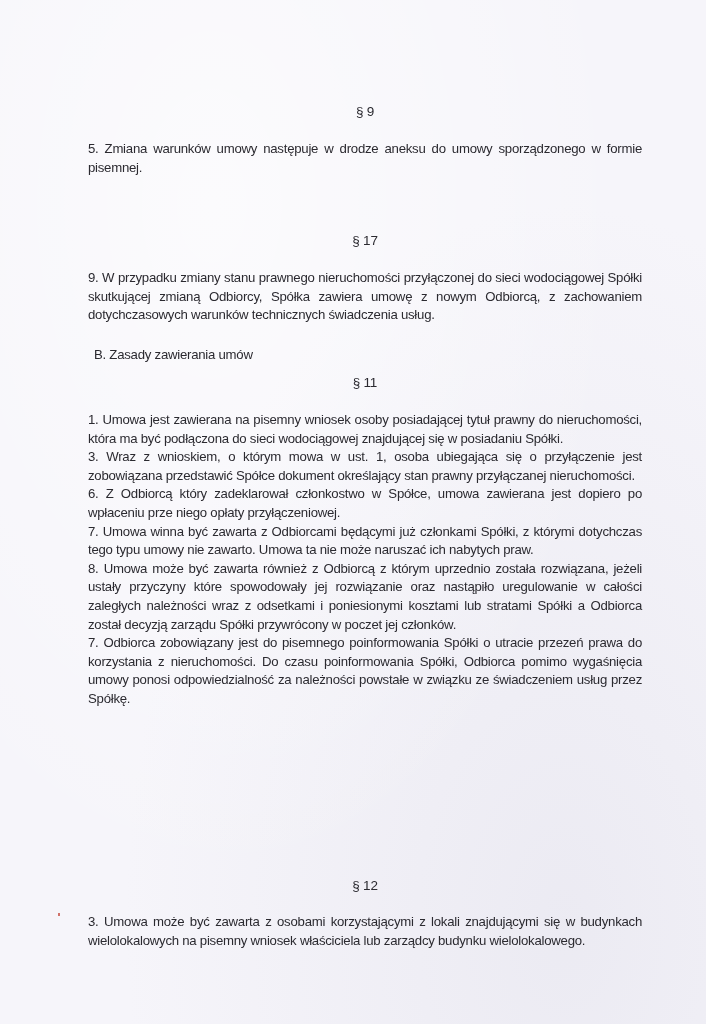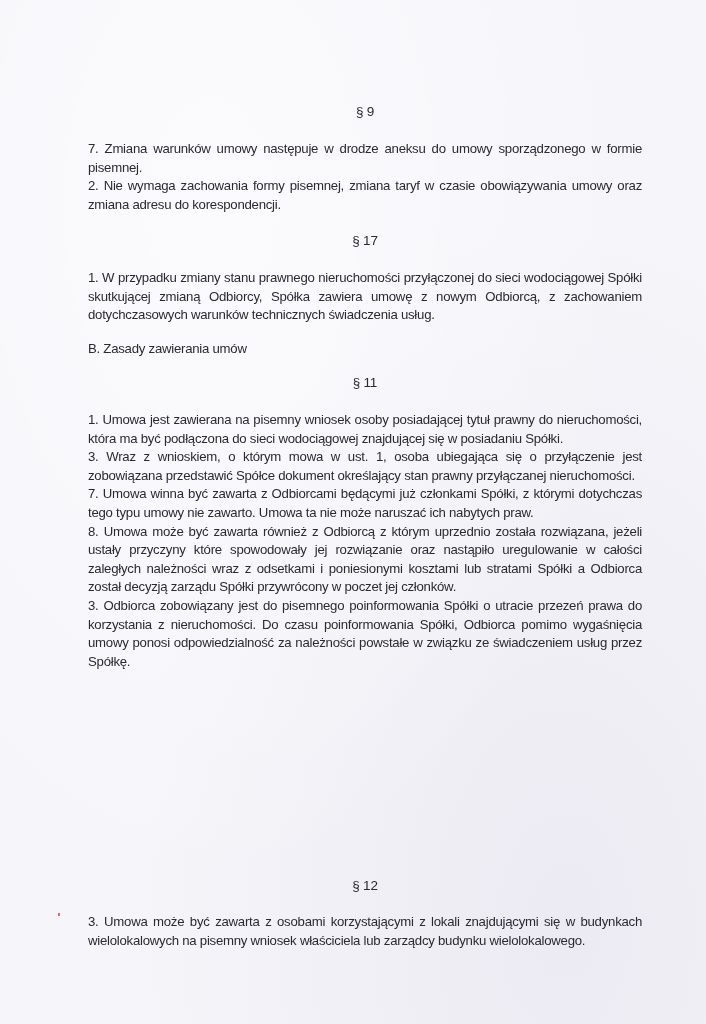--- a/index.html
+++ b/index.html
@@ -45,58 +45,58 @@
     position: absolute;
     left: 0;
     width: 554px;
   }
   .item {
     text-align: justify;
     text-align-last: left;
     margin: 0;
   }
   .section-title {
-    margin: 0;
+    margin: 6px;
   }
   .speck {
     position: absolute;
     width: 2px;
     height: 3px;
     background: #c0392b;
     opacity: 0.7;
   }
 </style>
 </head>
 <body>
 
 <div class="page">
   <div class="content">
 
     <div class="para-heading" style="top:103px">§ 9</div>
     <div class="block" style="top:140px">
-      <p class="item">7. Zmiana warunków umowy następuje w drodze aneksu do umowy sporządzonego w formie pisemnej.</p>
-      <p class="item">2. Nie wymaga zachowania formy pisemnej, zmiana taryf w czasie obowiązywania umowy oraz zmiana adresu do korespondencji.</p>
+      <p class="item">5. Zmiana warunków umowy następuje w drodze aneksu do umowy sporządzonego w formie pisemnej.</p>
     </div>
 
     <div class="para-heading" style="top:232px">§ 17</div>
     <div class="block" style="top:269px">
-      <p class="item">1. W przypadku zmiany stanu prawnego nieruchomości przyłączonej do sieci wodociągowej Spółki skutkującej zmianą Odbiorcy, Spółka zawiera umowę z nowym Odbiorcą, z zachowaniem dotychczasowych warunków technicznych świadczenia usług.</p>
+      <p class="item">9. W przypadku zmiany stanu prawnego nieruchomości przyłączonej do sieci wodociągowej Spółki skutkującej zmianą Odbiorcy, Spółka zawiera umowę z nowym Odbiorcą, z zachowaniem dotychczasowych warunków technicznych świadczenia usług.</p>
     </div>
 
     <div class="block" style="top:340px">
       <p class="section-title">B. Zasady zawierania umów</p>
     </div>
 
     <div class="para-heading" style="top:374px">§ 11</div>
     <div class="block" style="top:411px">
       <p class="item">1. Umowa jest zawierana na pisemny wniosek osoby posiadającej tytuł prawny do nieruchomości, która ma być podłączona do sieci wodociągowej znajdującej się w posiadaniu Spółki.</p>
       <p class="item">3. Wraz z wnioskiem, o którym mowa w ust. 1, osoba ubiegająca się o przyłączenie jest zobowiązana przedstawić Spółce dokument określający stan prawny przyłączanej nieruchomości.</p>
+      <p class="item">6. Z Odbiorcą który zadeklarował członkostwo w Spółce, umowa zawierana jest dopiero po wpłaceniu prze niego opłaty przyłączeniowej.</p>
       <p class="item">7. Umowa winna być zawarta z Odbiorcami będącymi już członkami Spółki, z którymi dotychczas tego typu umowy nie zawarto. Umowa ta nie może naruszać ich nabytych praw.</p>
       <p class="item">8. Umowa może być zawarta również z Odbiorcą z którym uprzednio została rozwiązana, jeżeli ustały przyczyny które spowodowały jej rozwiązanie oraz nastąpiło uregulowanie w całości zaległych należności wraz z odsetkami i poniesionymi kosztami lub stratami Spółki a Odbiorca został decyzją zarządu Spółki przywrócony w poczet jej członków.</p>
-      <p class="item">3. Odbiorca zobowiązany jest do pisemnego poinformowania Spółki o utracie przezeń prawa do korzystania z nieruchomości. Do czasu poinformowania Spółki, Odbiorca pomimo wygaśnięcia umowy ponosi odpowiedzialność za należności powstałe w związku ze świadczeniem usług przez Spółkę.</p>
+      <p class="item">7. Odbiorca zobowiązany jest do pisemnego poinformowania Spółki o utracie przezeń prawa do korzystania z nieruchomości. Do czasu poinformowania Spółki, Odbiorca pomimo wygaśnięcia umowy ponosi odpowiedzialność za należności powstałe w związku ze świadczeniem usług przez Spółkę.</p>
     </div>
 
     <div class="para-heading" style="top:877px">§ 12</div>
     <div class="block" style="top:913px">
       <p class="item">3. Umowa może być zawarta z osobami korzystającymi z lokali znajdującymi się w budynkach wielolokalowych na pisemny wniosek właściciela lub zarządcy budynku wielolokalowego.</p>
     </div>
 
   </div>
   <div class="speck" style="left:58px; top:913px"></div>
 </div>

